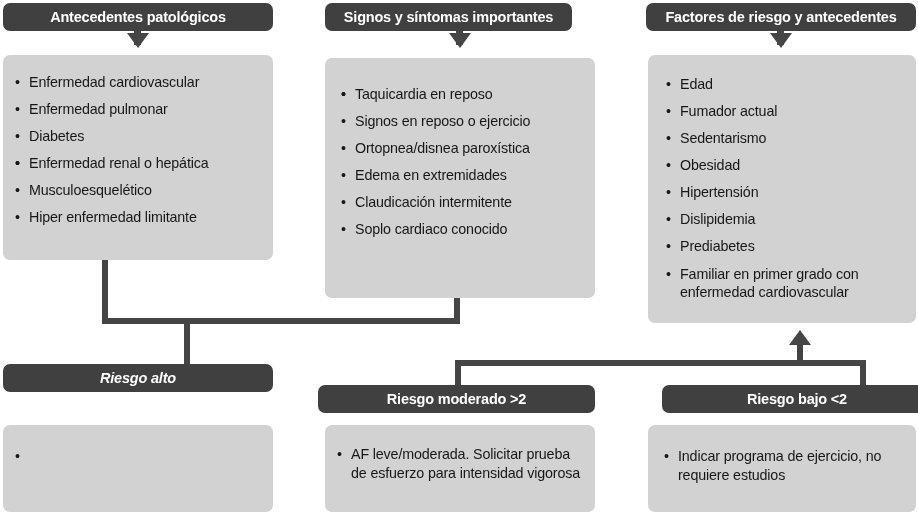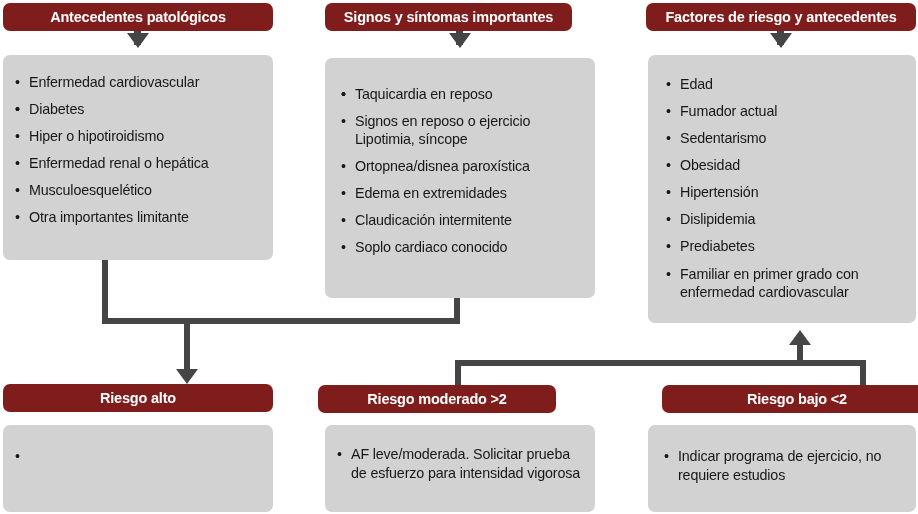--- a/index.html
+++ b/index.html
@@ -12,21 +12,21 @@
   }
   #canvas {
     position: relative;
     width: 918px;
     height: 514px;
     background: #ffffff;
     overflow: hidden;
   }
   .hdr {
     position: absolute;
-    background: #7f1d1d;
+    background: #404040;
     color: #ffffff;
     border-radius: 7px;
     font-weight: bold;
     font-size: 14.5px;
     letter-spacing: -0.2px;
     display: flex;
     align-items: center;
     justify-content: center;
     text-align: center;
     box-sizing: border-box;
@@ -96,41 +96,41 @@
   <div class="hdr" style="left:3px; top:3px; width:270px; height:28px;">
     <span>Antecedentes patológicos</span>
   </div>
 
   <div class="arrow-down" style="left:127px; top:33px;"></div>
   <div class="ln" style="left:134px; top:31px; width:7px; height:14px;"></div>
 
   <div class="panel" style="left:3px; top:55px; width:270px; height:205px; padding:18px 14px 10px 10px;">
     <ul>
       <li><span class="bullet">•</span><span>Enfermedad cardiovascular</span></li>
+      <li><span class="bullet">•</span><span>Enfermedad pulmonar</span></li>
+      <li><span class="bullet">•</span><span>Diabetes</span></li>
       <li><span class="bullet">•</span></li>
-      <li><span class="bullet">•</span><span>Diabetes</span></li>
-      <li><span class="bullet">•</span><span>Hiper o hipotiroidismo</span></li>
       <li><span class="bullet">•</span><span>Enfermedad renal o hepática</span></li>
       <li><span class="bullet">•</span><span>Musculoesquelético</span></li>
-      <li><span class="bullet">•</span><span>Otra importantes limitante</span></li>
+      <li><span class="bullet">•</span><span>Hiper enfermedad limitante</span></li>
     </ul>
   </div>
 
   <div class="hdr" style="left:325px; top:3px; width:247px; height:28px;">
     <span>Signos y síntomas importantes</span>
   </div>
 
   <div class="arrow-down" style="left:449px; top:33px;"></div>
   <div class="ln" style="left:456px; top:31px; width:7px; height:14px;"></div>
 
   <div class="panel" style="left:325px; top:58px; width:270px; height:240px; padding:18px 14px 10px 14px;">
     <ul>
       <li><span class="bullet">•</span></li>
       <li><span class="bullet">•</span><span>Taquicardia en reposo</span></li>
-      <li><span class="bullet">•</span><span>Signos en reposo o ejercicio</span><span class="sub">Lipotimia, síncope</span></li>
+      <li><span class="bullet">•</span><span>Signos en reposo o ejercicio</span></li>
       <li><span class="bullet">•</span><span>Ortopnea/disnea paroxística</span></li>
       <li><span class="bullet">•</span><span>Edema en extremidades</span></li>
       <li><span class="bullet">•</span><span>Claudicación intermitente</span></li>
       <li><span class="bullet">•</span><span>Soplo cardiaco conocido</span></li>
     </ul>
   </div>
 
   <div class="hdr" style="left:646px; top:3px; width:270px; height:28px;justify-content:center;">
     <span>Factores de riesgo y antecedentes</span>
   </div>
@@ -159,30 +159,30 @@
 
   <div class="ln" style="left:184px; top:318px; width:6px; height:52px;"></div>
   <div class="arrow-down" style="left:176px; top:369px;"></div>
 
   <div class="ln" style="left:455px; top:360px; width:6px; height:28px;"></div>
   <div class="ln" style="left:455px; top:360px; width:411px; height:6px;"></div>
   <div class="ln" style="left:860px; top:360px; width:6px; height:28px;"></div>
   <div class="ln" style="left:797px; top:344px; width:6px; height:20px;"></div>
   <div class="arrow-up" style="left:789px; top:330px;"></div>
 
-  <div class="hdr" style="left:3px; top:384px; width:270px; height:28px;">
+  <div class="hdr" style="left:3px; top:364px; width:270px; height:28px;font-style:italic;">
     <span>Riesgo alto</span>
   </div>
   <div class="panel" style="left:3px; top:425px; width:270px; height:87px; padding:22px 12px 10px 10px;">
     <ul>
       <li><span class="bullet">•</span></li>
     </ul>
   </div>
 
-  <div class="hdr" style="left:318px; top:385px; width:238px; height:28px;">
+  <div class="hdr" style="left:318px; top:385px; width:277px; height:28px;">
     <span>Riesgo moderado &gt;2</span>
   </div>
   <div class="panel" style="left:325px; top:425px; width:270px; height:87px; padding:20px 12px 10px 10px;">
     <ul>
       <li><span class="bullet">•</span><span>AF leve/moderada. Solicitar prueba de esfuerzo para intensidad vigorosa</span></li>
     </ul>
   </div>
 
   <div class="hdr" style="left:646px; top:385px; width:270px; height:28px;margin-left:16px;">
     <span>Riesgo bajo &lt;2</span>

